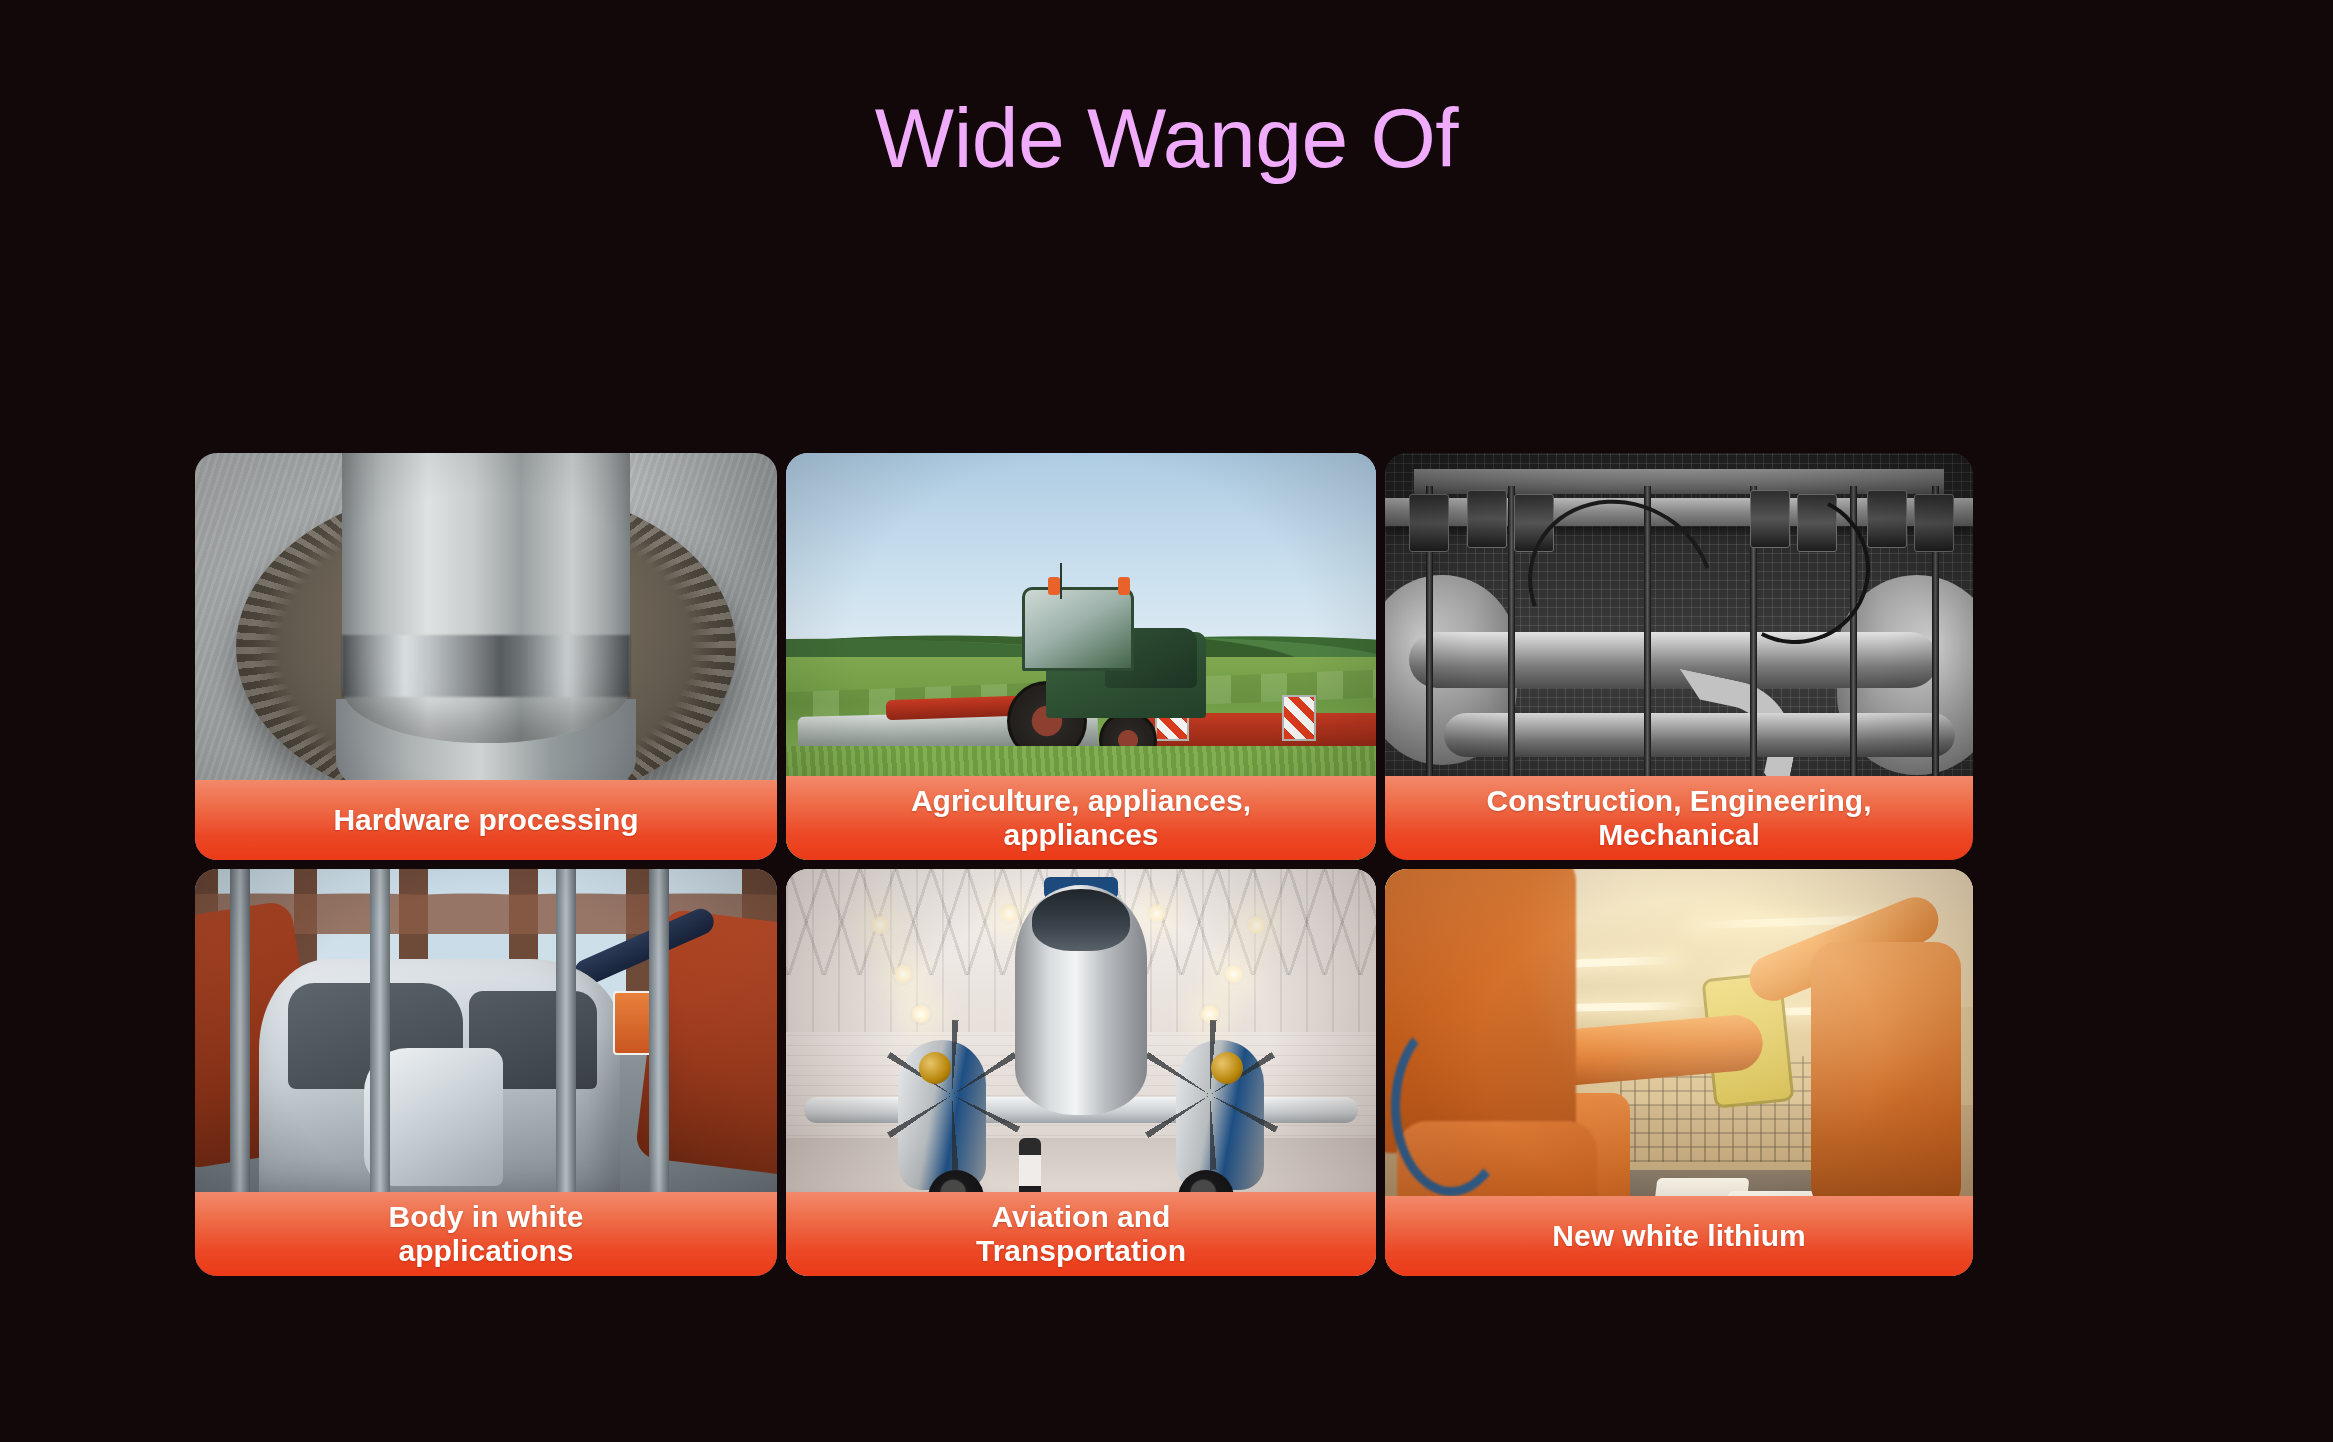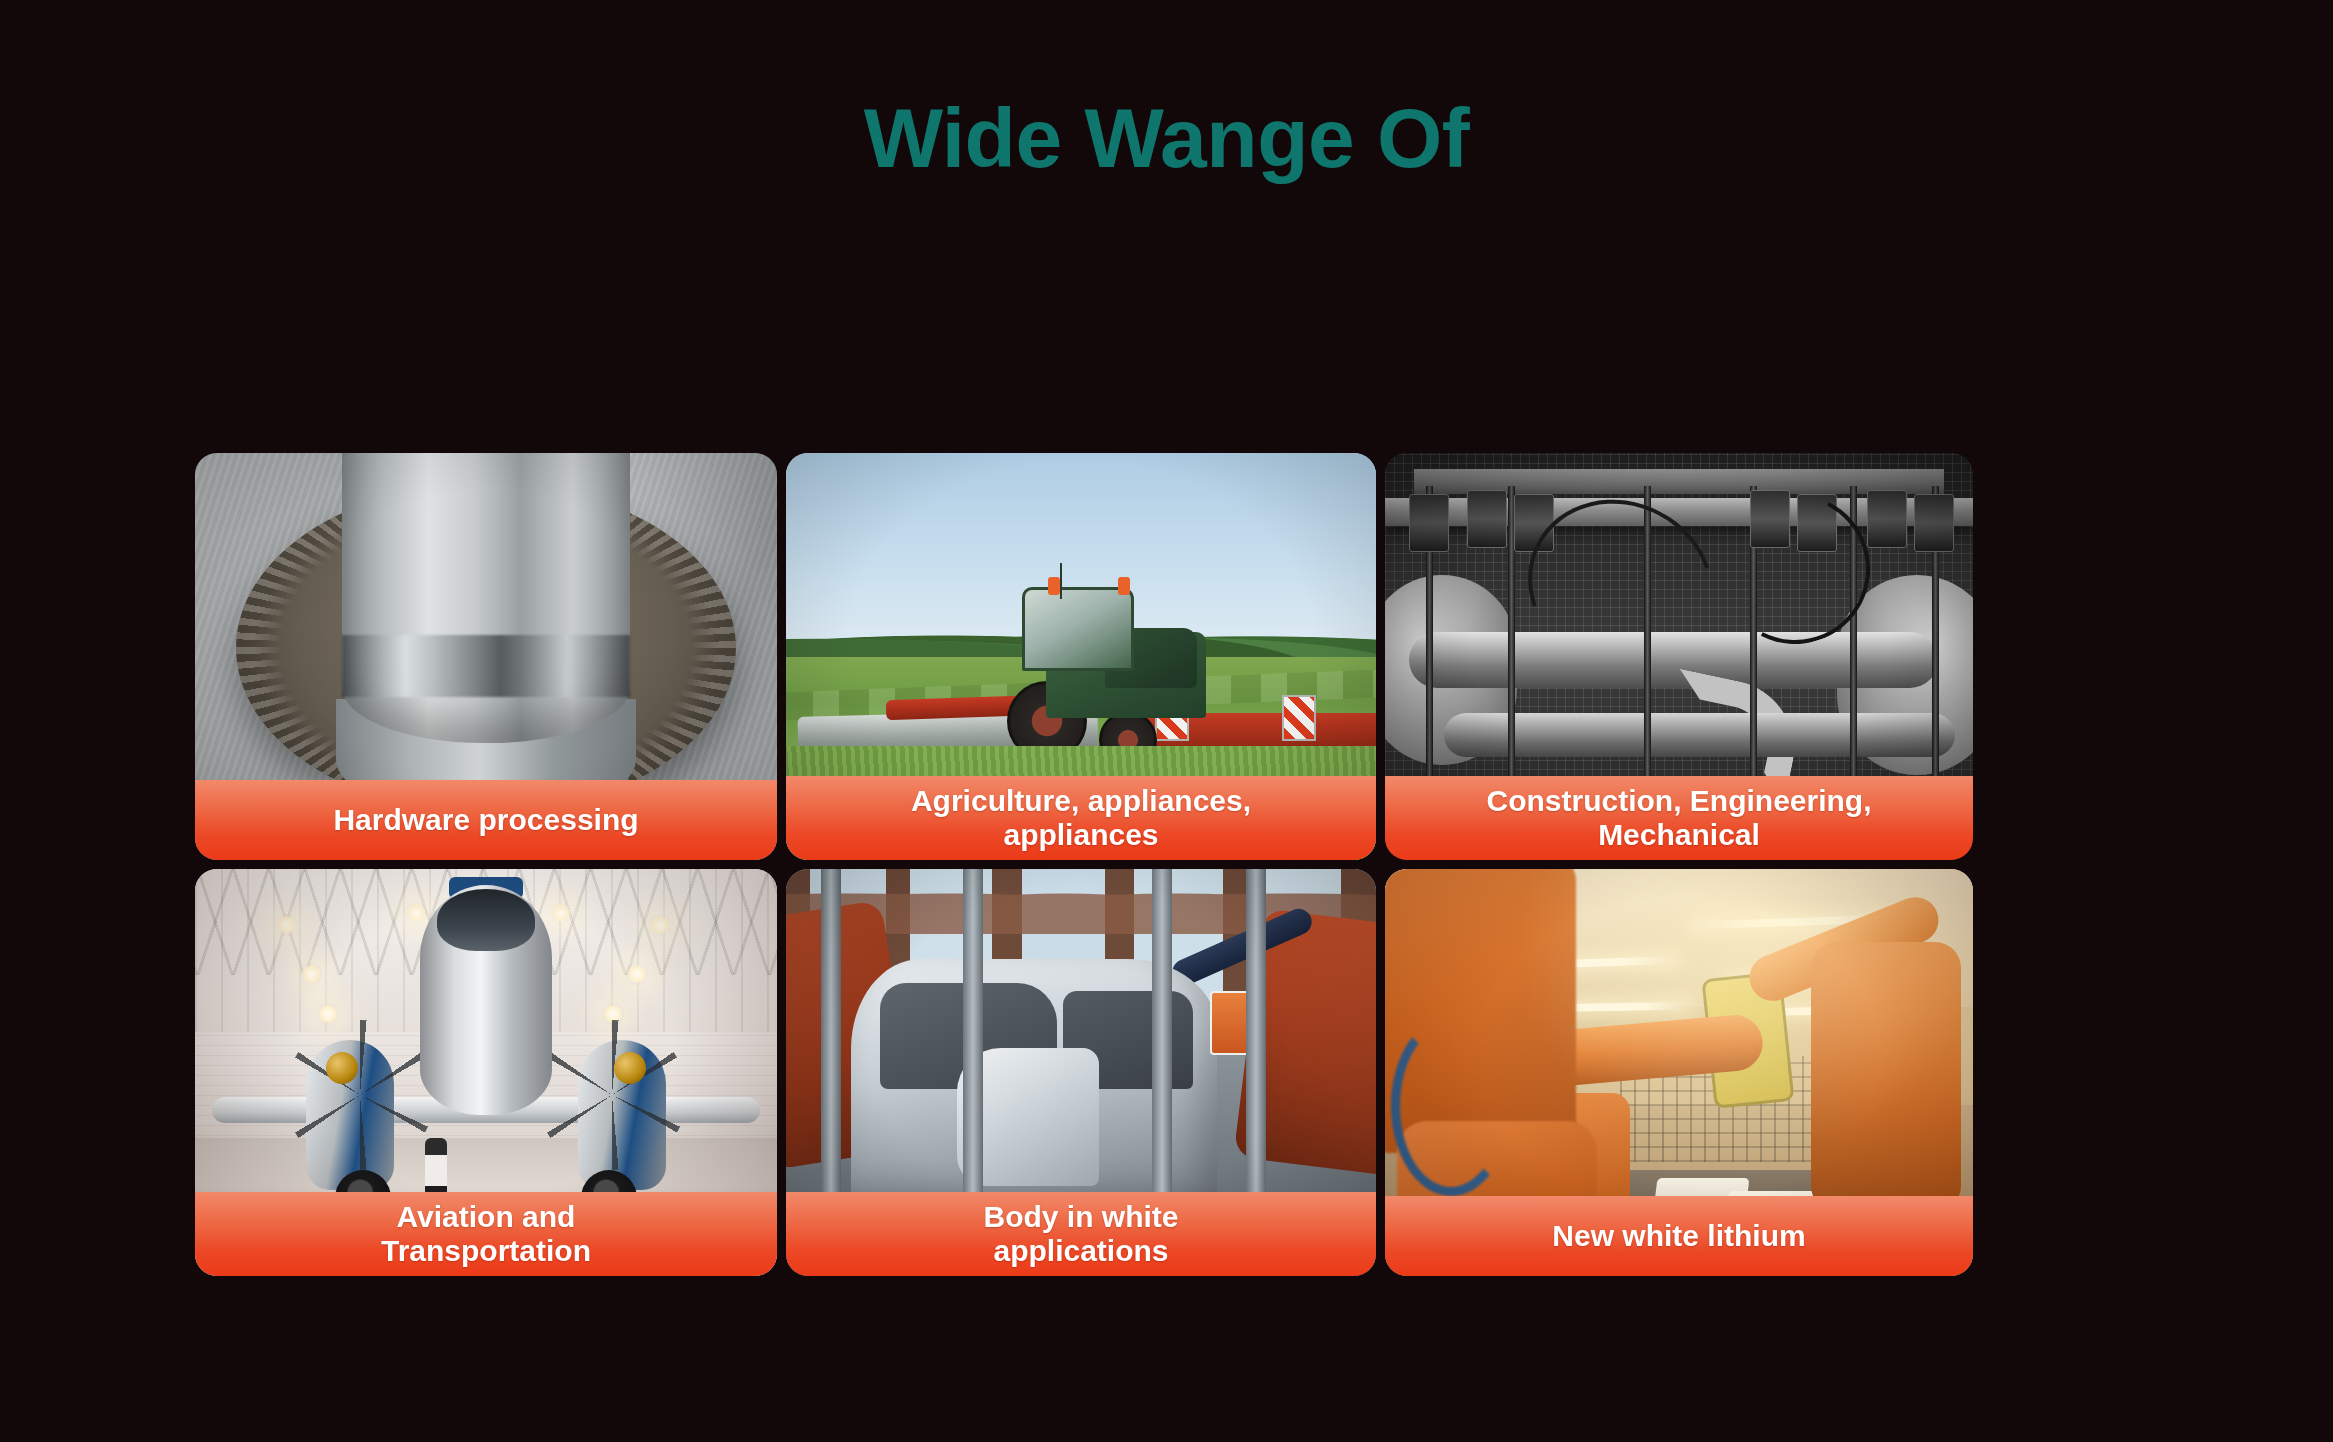--- a/index.html
+++ b/index.html
@@ -12,22 +12,22 @@
   }
 
   
   .header {
     width:100%;
     padding-top:96px;
     text-align:center;
   }
   .title-line1 {
     font-size:84px;
-    font-weight:700;
-    color:#0f766e;
+    font-weight:400;
+    color:#f0abfc;
     letter-spacing:-0.5px;
     line-height:1.02;
     font-stretch:condensed;
   }
   .title-line2 {
     font-size:84px;
     font-weight:700;
     color:#FFFFFF;
     letter-spacing:-0.5px;
     line-height:1.12;
@@ -639,20 +639,43 @@
       <div class="box" style="left:62%; top:9%"></div>
       <div class="box" style="left:70%; top:10%"></div>
       <div class="box" style="left:82%; top:9%"></div>
       <div class="box" style="left:90%; top:10%"></div>
       <div class="cable"></div>
       <div class="cable2"></div>
       <div class="vignette"></div>
     </div>
     <div class="label two-line">Construction, Engineering,
 Mechanical</div>
+  </div>
+
+  <div class="card">
+    <div class="photo ph-biw">
+      <div class="windows"></div>
+      <div class="arches"></div>
+      <div class="hall"></div>
+      <div class="robot-l"></div>
+      <div class="robot-r"></div>
+      <div class="robot-arm"></div>
+      <div class="carbody"></div>
+      <div class="win-cut"></div>
+      <div class="win-cut2"></div>
+      <div class="fender"></div>
+      <div class="ctrl-box"></div>
+      <div class="post" style="left:6%"></div>
+      <div class="post" style="left:30%"></div>
+      <div class="post" style="left:62%"></div>
+      <div class="post" style="left:78%"></div>
+      <div class="vignette"></div>
+    </div>
+    <div class="label two-line">Body in white
+applications</div>
   </div>
 
   <div class="card">
     <div class="photo ph-hangar">
       <div class="roof"></div>
       <div class="truss"></div>
       <div class="wall"></div>
       <div class="floor"></div>
       <div class="lamp" style="left:14%;  top:11%"></div>
       <div class="lamp" style="left:18%;  top:23%"></div>
@@ -675,43 +698,20 @@
       <div class="fuselage"></div>
       <div class="nose-glass"></div>
       <div class="person"></div>
       <div class="vignette"></div>
     </div>
     <div class="label two-line">Aviation and
 Transportation</div>
   </div>
 
   <div class="card">
-    <div class="photo ph-biw">
-      <div class="windows"></div>
-      <div class="arches"></div>
-      <div class="hall"></div>
-      <div class="robot-l"></div>
-      <div class="robot-r"></div>
-      <div class="robot-arm"></div>
-      <div class="carbody"></div>
-      <div class="win-cut"></div>
-      <div class="win-cut2"></div>
-      <div class="fender"></div>
-      <div class="ctrl-box"></div>
-      <div class="post" style="left:6%"></div>
-      <div class="post" style="left:30%"></div>
-      <div class="post" style="left:62%"></div>
-      <div class="post" style="left:78%"></div>
-      <div class="vignette"></div>
-    </div>
-    <div class="label two-line">Body in white
-applications</div>
-  </div>
-
-  <div class="card">
     <div class="photo ph-robots">
       <div class="ceiling"></div>
       <div class="tube" style="left:52%; width:34%; top:12%;  transform:rotate(-2deg)"></div>
       <div class="tube" style="left:20%; width:30%; top:22%;  transform:rotate(-2deg)"></div>
       <div class="tube" style="left:58%; width:28%; top:26%;  transform:rotate(-2deg)"></div>
       <div class="tube" style="left:26%; width:26%; top:33%;  transform:rotate(-1deg)"></div>
       <div class="tube" style="left:62%; width:24%; top:34%;  transform:rotate(-1deg)"></div>
       <div class="floor"></div>
       <div class="racks"></div>
       <div class="conveyor"></div>

